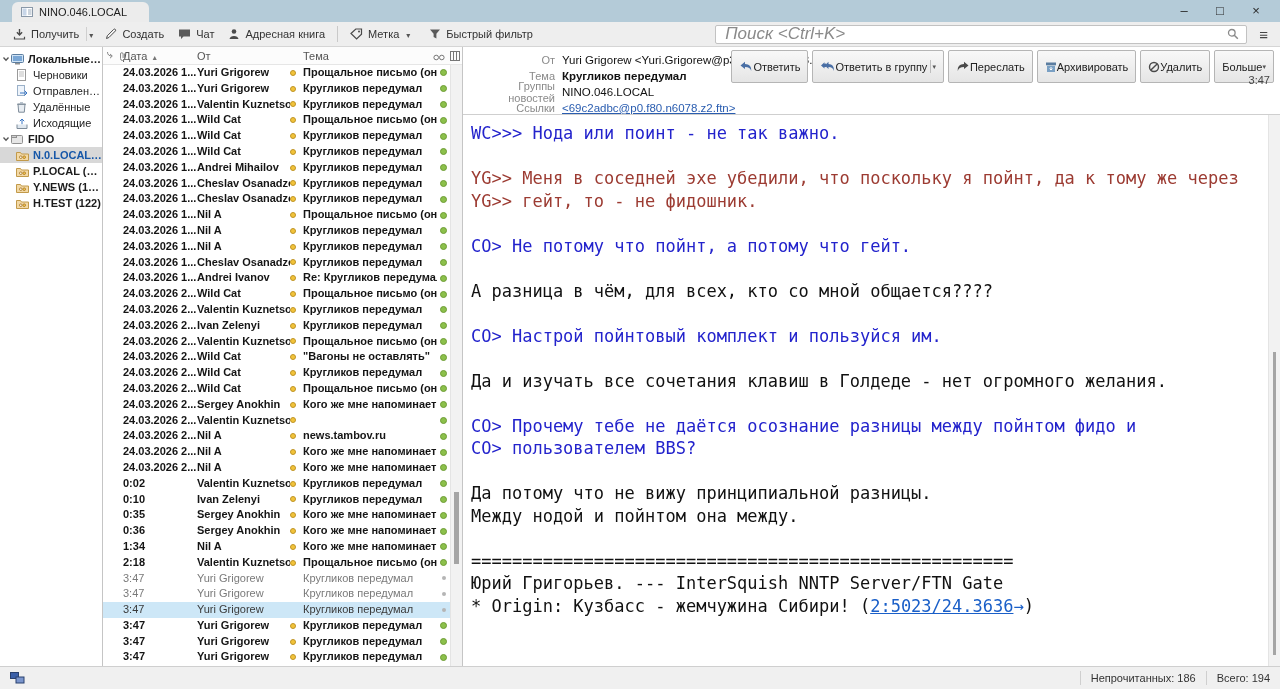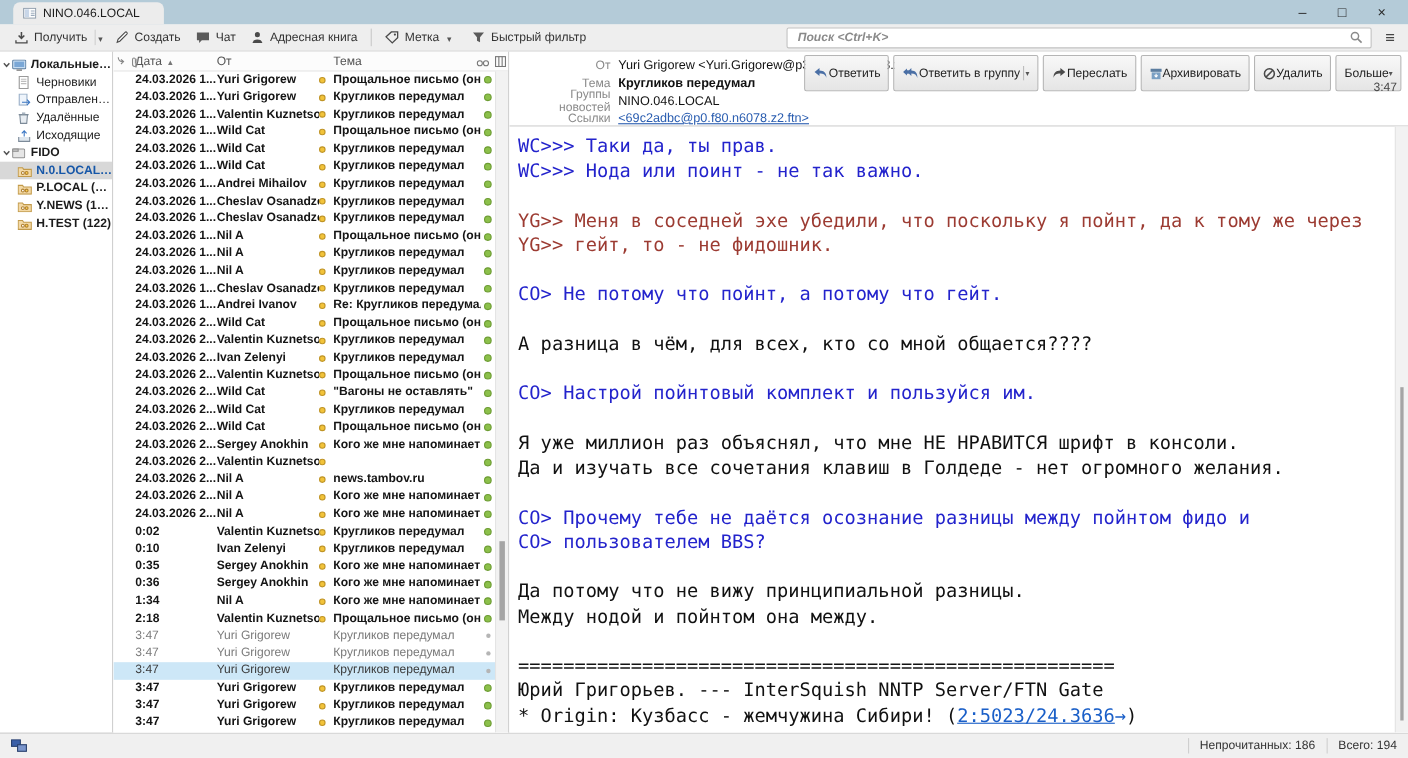--- a/index.html
+++ b/index.html
@@ -24,22 +24,22 @@
   .toolbar { height:25px; flex:none; background:#eeeeee; border-bottom:1px solid #d5d5d5;
              display:flex; align-items:center; padding:0 6px; font-size:11px; color:#333; }
   .tgroup { display:flex; align-items:center; }
   .tbtn { display:flex; align-items:center; gap:5px; padding:3px 7px; border-radius:2px; white-space:nowrap; }
   .ticon { display:flex; }
   .dd-caret { font-size:8px; color:#555; padding:2px 5px 0 2px; }
   .minisep { width:1px; height:14px; background:#cfcfcf; }
   .tsep { width:1px; height:16px; background:#c9c9c9; margin:0 5px; }
   .search { margin-left:auto; width:532px; height:19px; background:#fff; border:1px solid #c2c2c2;
             border-radius:2px; display:flex; align-items:center; padding:0 7px; gap:7px; }
-  .search input { flex:1; border:none; outline:none; font-size:11px; color:#444;
-                  background:transparent; font-family:"Liberation Sans",sans-serif;font-weight:bold; }
+  .search input { flex:1; border:none; outline:none; font-size:17px; color:#444;
+                  background:transparent; font-family:"Liberation Sans",sans-serif; }
   .search input::placeholder { color:#8a8a8a; font-style:italic; }
   .hamburger { font-size:15px; color:#444; padding:0 6px 0 12px; }
 
   
   .main { flex:1; display:flex; min-height:0; }
 
   
   .folder-pane { width:103px; flex:none; background:#fff; border-right:1px solid #c5c5c5;
                  padding-top:4px; font-size:11px; overflow:hidden; }
   .folder-item { display:flex; align-items:center; height:16px; padding-left:2px; color:#1c1c1c; white-space:nowrap; overflow:hidden; }
@@ -836,33 +836,31 @@
             <span>Удалить</span>
           </div>
           <div class="abtn">
             <span>Больше</span>
             <span class="caret">▾</span>
           </div>
         </div>
         <div class="msg-time">3:47</div>
       </div>
       <div class="msg-body" id="msgBody">
-          <div class="bline blue">WC&gt;&gt;&gt; Таки да, ты прав.</div>
           <div class="bline blue">WC&gt;&gt;&gt; Нода или поинт - не так важно.</div>
           <div class="bline">&nbsp;</div>
           <div class="bline red">YG&gt;&gt; Меня в соседней эхе убедили, что поскольку я пойнт, да к тому же через</div>
           <div class="bline red">YG&gt;&gt; гейт, то - не фидошник.</div>
           <div class="bline">&nbsp;</div>
           <div class="bline blue">CO&gt; Не потому что пойнт, а потому что гейт.</div>
           <div class="bline">&nbsp;</div>
           <div class="bline">А разница в чём, для всех, кто со мной общается????</div>
           <div class="bline">&nbsp;</div>
           <div class="bline blue">CO&gt; Настрой пойнтовый комплект и пользуйся им.</div>
           <div class="bline">&nbsp;</div>
-          <div class="bline">Я уже миллион раз объяснял, что мне НЕ НРАВИТСЯ шрифт в консоли.</div>
           <div class="bline">Да и изучать все сочетания клавиш в Голдеде - нет огромного желания.</div>
           <div class="bline">&nbsp;</div>
           <div class="bline blue">CO&gt; Прочему тебе не даётся осознание разницы между пойнтом фидо и</div>
           <div class="bline blue">CO&gt; пользователем BBS?</div>
           <div class="bline">&nbsp;</div>
           <div class="bline">Да потому что не вижу принципиальной разницы.</div>
           <div class="bline">Между нодой и пойнтом она между.</div>
           <div class="bline">&nbsp;</div>
           <div class="bline">=====================================================</div>
           <div class="bline">Юрий Григорьев. --- InterSquish NNTP Server/FTN Gate</div>

